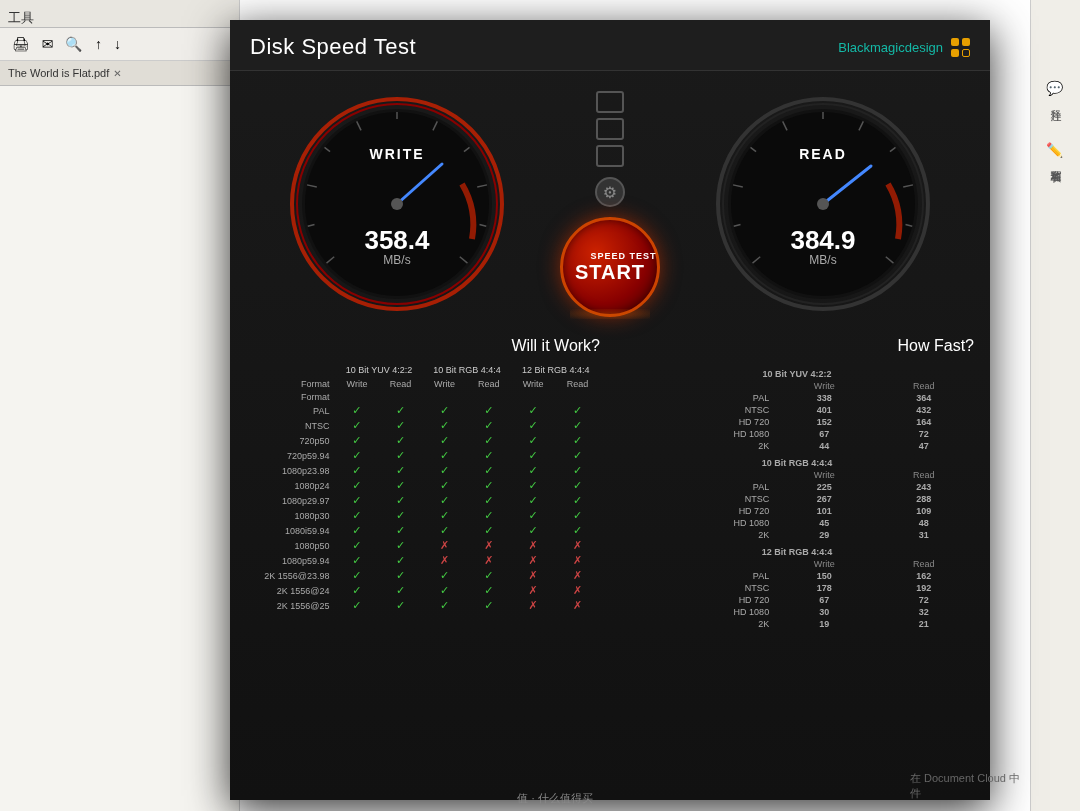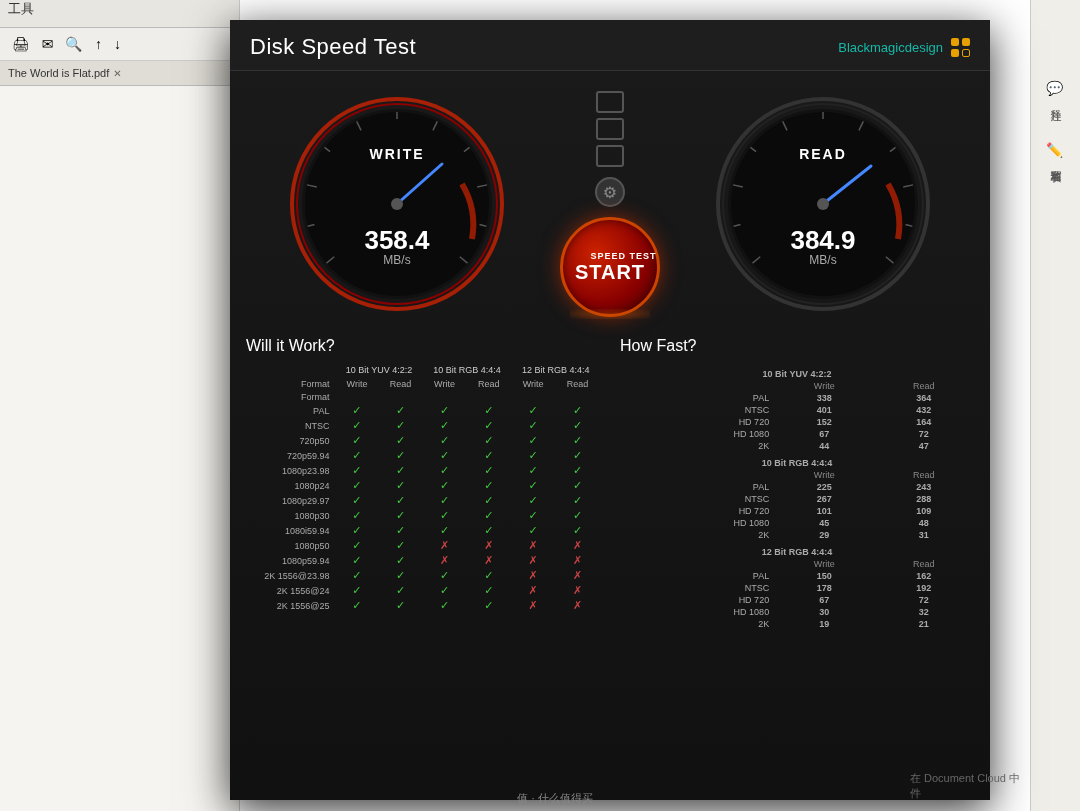--- a/index.html
+++ b/index.html
@@ -27,21 +27,21 @@
       height: 811px;
       background: #f5f4f0;
       border-right: 1px solid #ccc;
     }
 
     .doc-menu {
       height: 28px;
       background: #e8e6e0;
       border-bottom: 1px solid #bbb;
       display: flex;
-      align-items: flex-start;
+      align-items: flex-end;
       padding: 0 8px;
       font-size: 13px;
       color: #333;
     }
 
     .doc-icons {
       display: flex;
       align-items: center;
       gap: 12px;
       padding: 8px 12px;
@@ -244,21 +244,21 @@
       gap: 20px;
     }
 
     .table-section {
       flex: 1;
     }
 
     .table-title {
       font-size: 16px;
       color: #fff;
-      text-align: left;
+      text-align: right;
       margin-bottom: 8px;
       font-weight: 300;
     }
 
     .compat-table {
       width: 100%;
       border-collapse: collapse;
     }
 
     .compat-table th {

